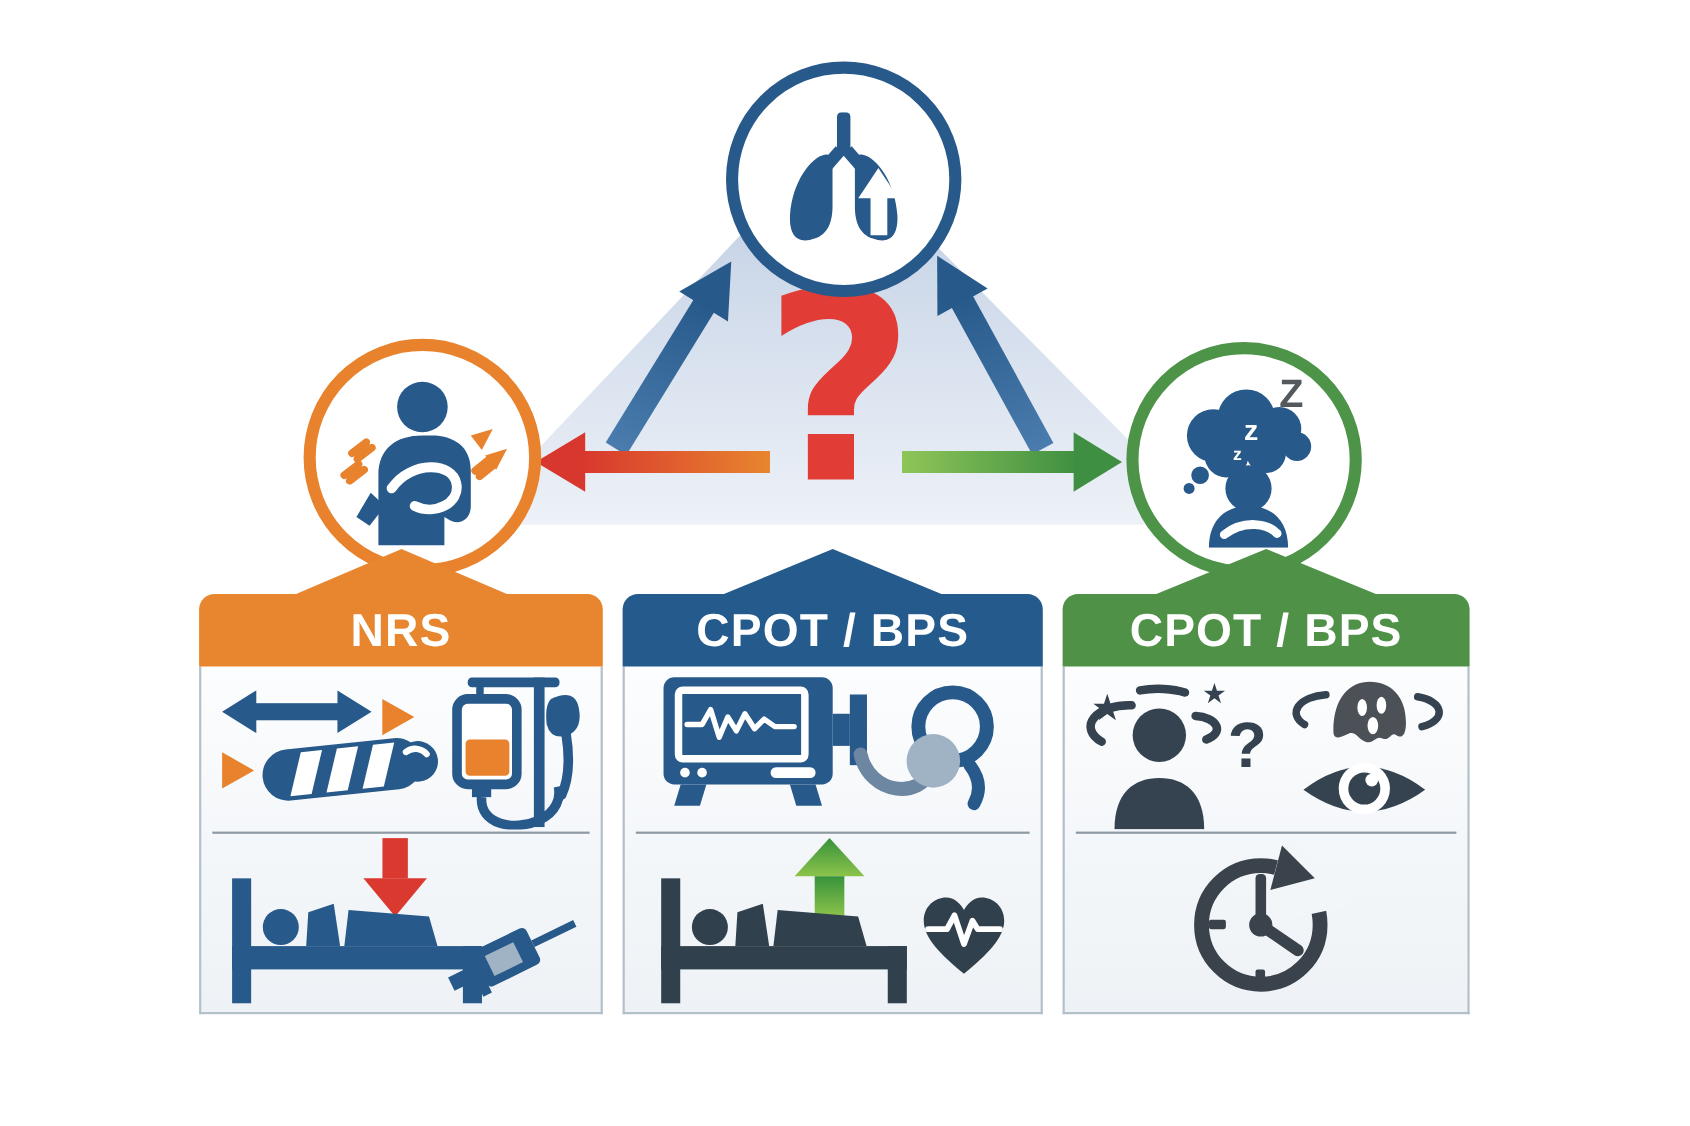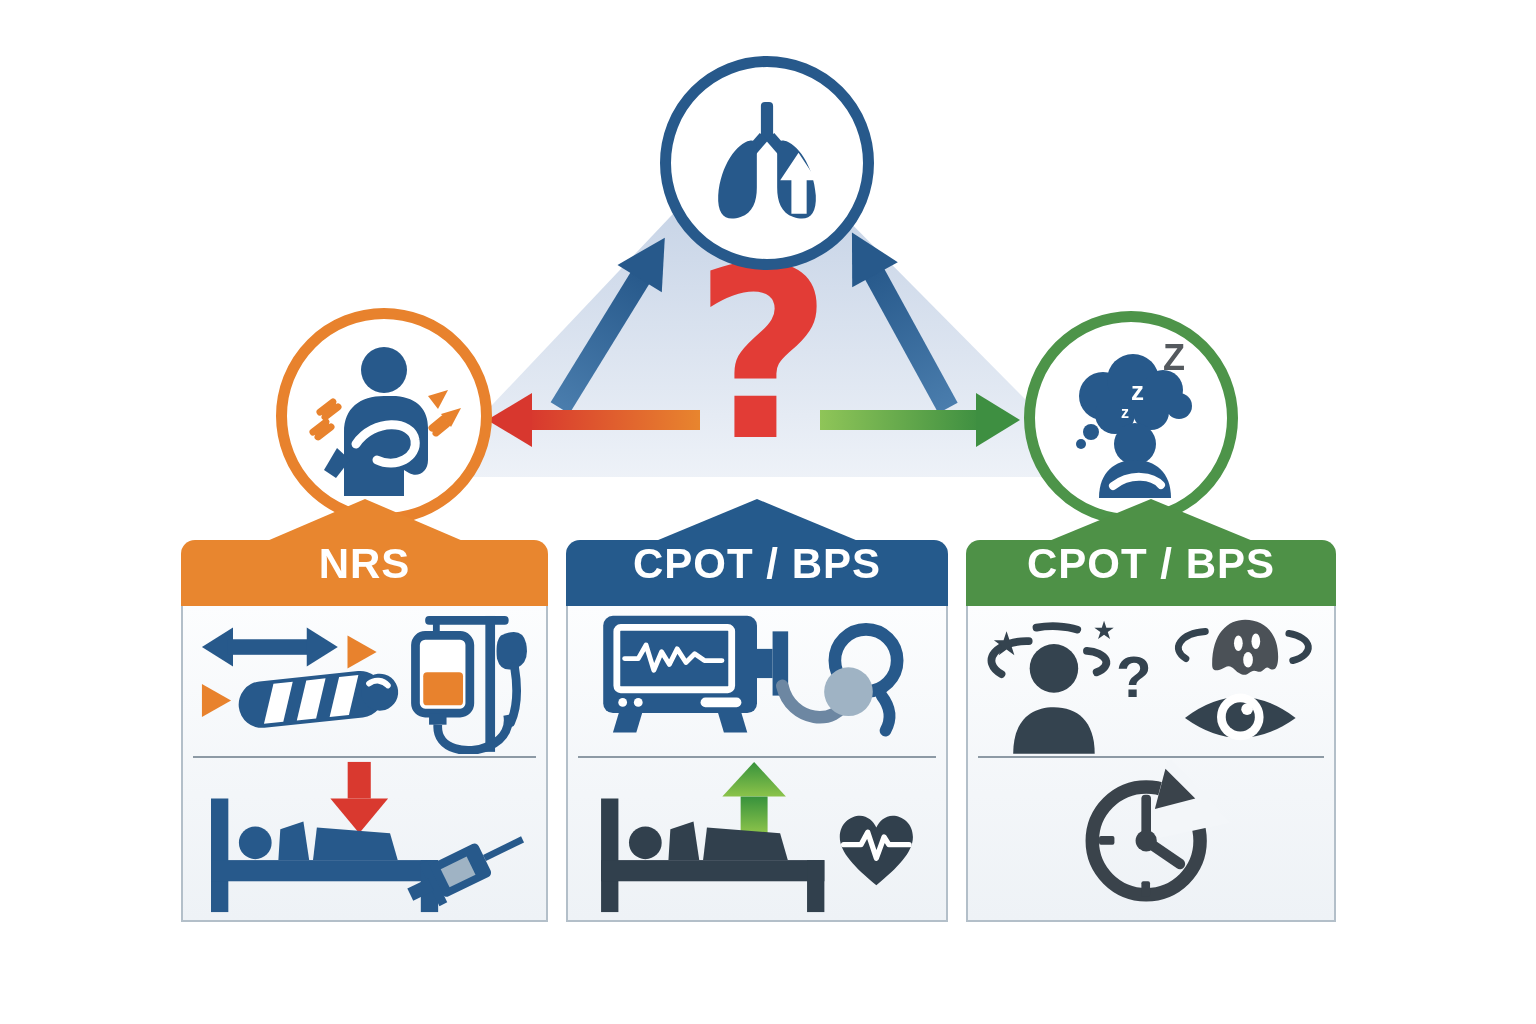--- a/index.html
+++ b/index.html
@@ -17,21 +17,21 @@
   .panel{position:absolute;top:540px;z-index:2;}
   #panel-nrs{left:181px;width:367px;}
   #panel-cpot{left:566px;width:382px;}
   #panel-delirium{left:966px;width:370px;}
   .roof{position:absolute;top:-41px;left:50%;transform:translateX(-50%);width:0;height:0;
         border-left:98px solid transparent;border-right:98px solid transparent;}
   #panel-nrs .roof{border-bottom:42px solid #e8862f;}
   #panel-cpot .roof{border-left-width:106px;border-right-width:106px;border-bottom:44px solid #255a8c;}
   #panel-delirium .roof{border-left-width:102px;border-right-width:102px;border-bottom:42px solid #4e9147;}
   .panel-header{position:relative;height:66px;border-radius:14px 14px 0 0;display:flex;
-                justify-content:center;color:#ffffff;font-size:42px;
+                align-items:center;justify-content:center;color:#ffffff;font-size:42px;
                 font-weight:700;letter-spacing:1px;}
   #panel-nrs .panel-header{background:#e8862f;}
   #panel-cpot .panel-header{background:#255a8c;}
   #panel-delirium .panel-header{background:#4e9147;}
   .panel-body{height:316px;background:linear-gradient(180deg,#fcfdfe 0%,#f3f6f9 60%,#eef2f6 100%);
               border:2px solid #b3bfc9;border-top:none;box-sizing:border-box;}
   .row{height:150px;display:flex;align-items:center;justify-content:center;}
   .row2{height:158px;}
   .divider{height:2px;background:#8d9aa5;margin:0 10px;}
 </style>

